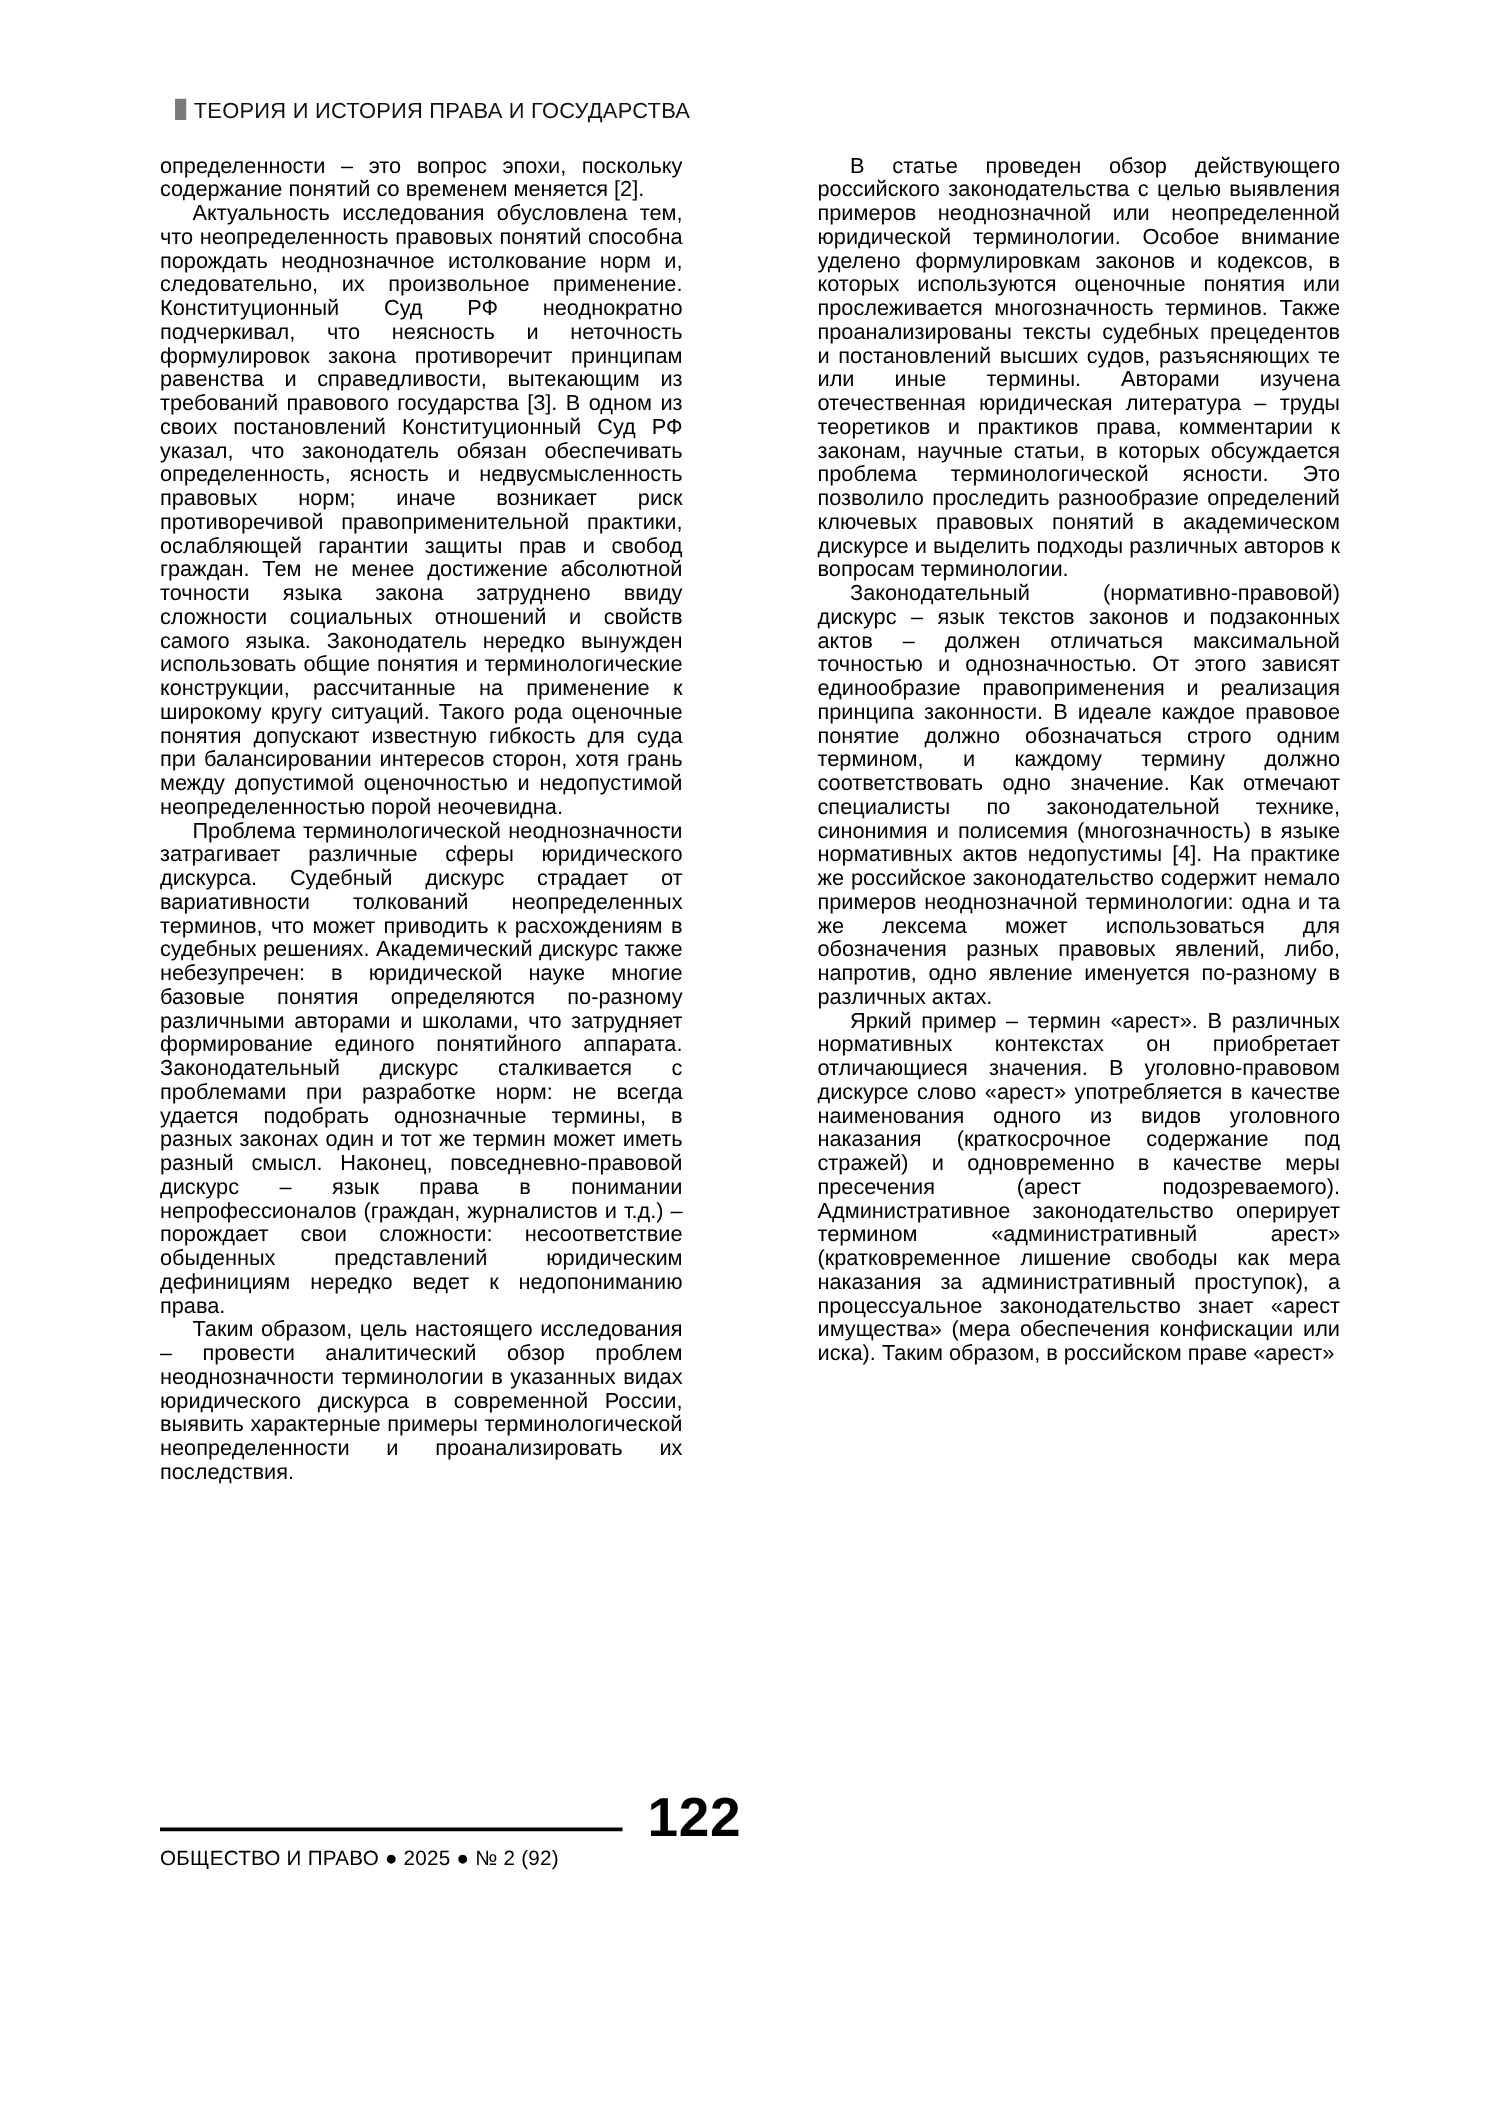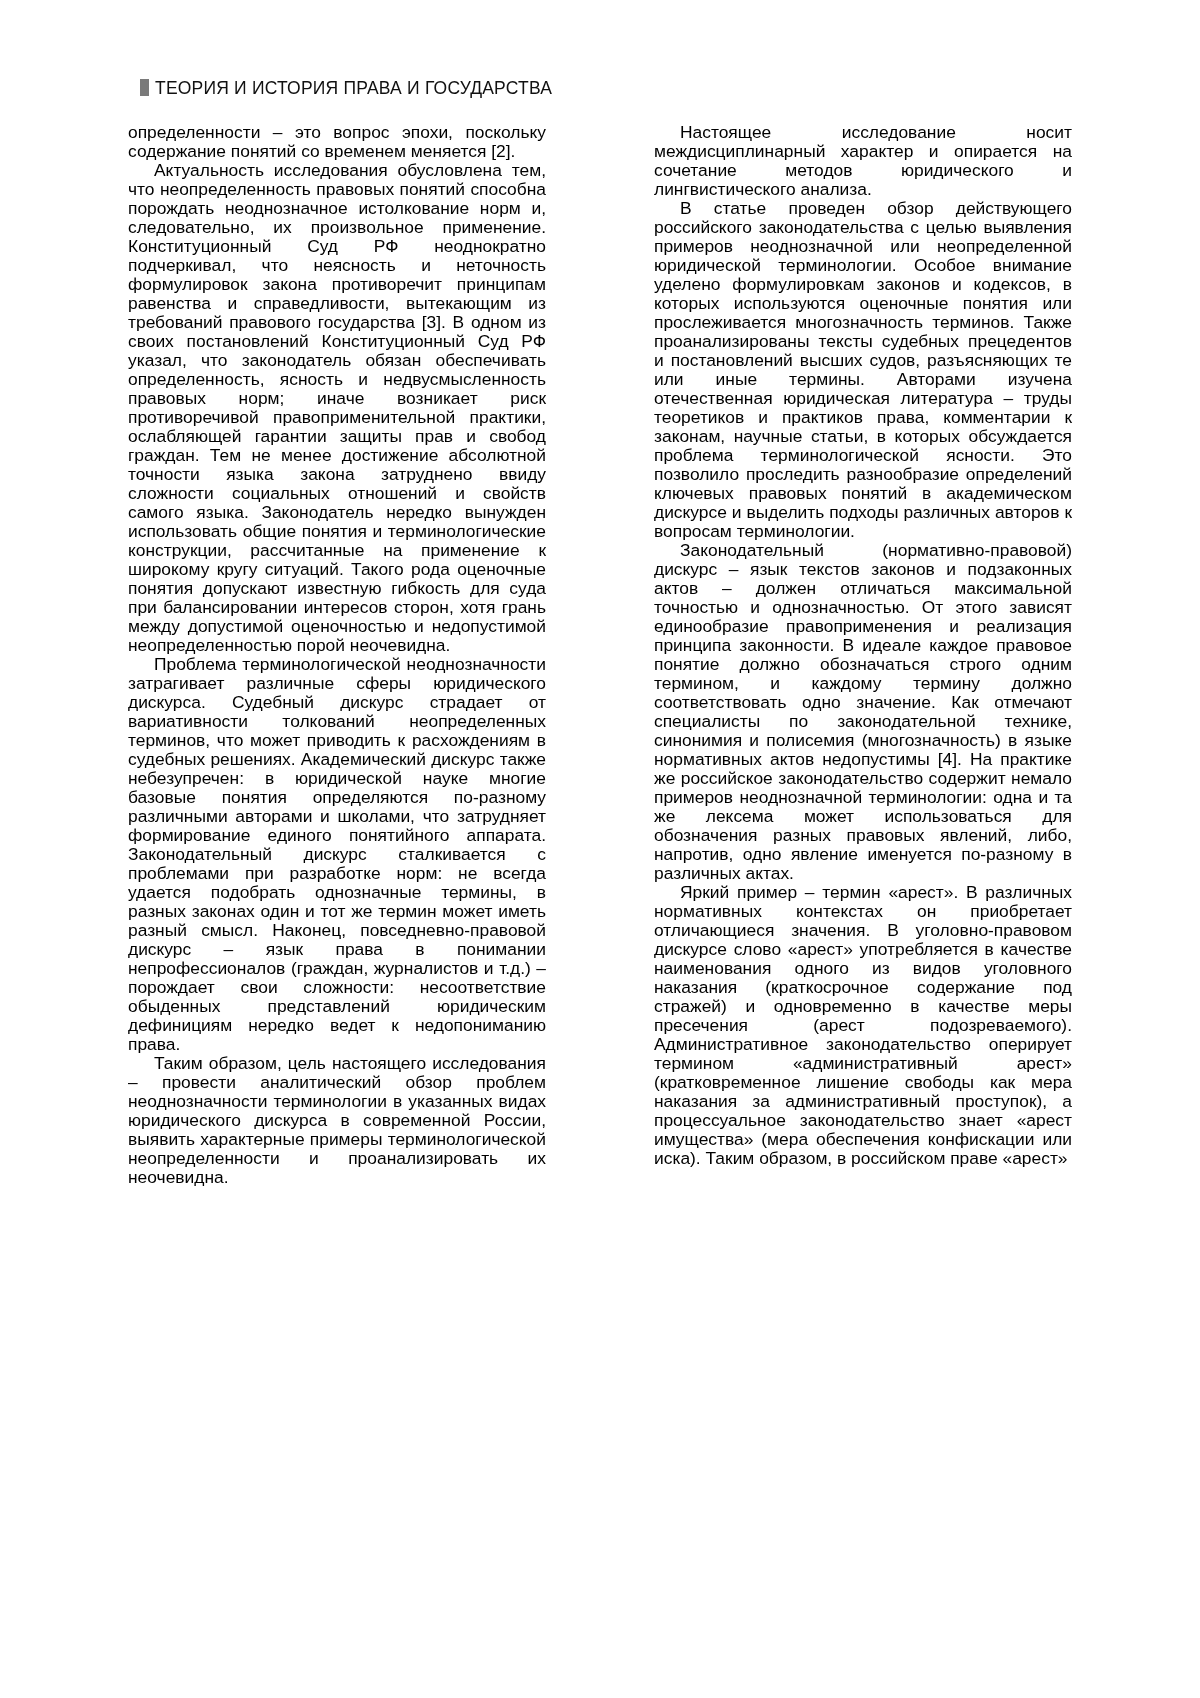--- a/index.html
+++ b/index.html
@@ -110,26 +110,30 @@
   <div class="running-head">
     <span class="rh-bar"></span><span class="rh-text">ТЕОРИЯ И ИСТОРИЯ ПРАВА И ГОСУДАРСТВА</span>
   </div>
 
   <div class="columns">
 
     <div class="col">
       <p>определенности – это вопрос эпохи, поскольку содержание понятий со временем меняется [2].</p>
       <p class="indent">Актуальность исследования обусловлена тем, что неопределенность правовых понятий способна порождать неоднозначное истолкование норм и, следовательно, их произвольное применение. Конституционный Суд РФ неоднократно подчеркивал, что неясность и неточность формулировок закона противоречит принципам равенства и справедливости, вытекающим из требований правового государства [3]. В одном из своих постановлений Конституционный Суд РФ указал, что законодатель обязан обеспечивать определенность, ясность и недвусмысленность правовых норм; иначе возникает риск противоречивой правоприменительной практики, ослабляющей гарантии защиты прав и свобод граждан. Тем не менее достижение абсолютной точности языка закона затруднено ввиду сложности социальных отношений и свойств самого языка. Законодатель нередко вынужден использовать общие понятия и терминологические конструкции, рассчитанные на применение к широкому кругу ситуаций. Такого рода оценочные понятия допускают известную гибкость для суда при балансировании интересов сторон, хотя грань между допустимой оценочностью и недопустимой неопределенностью порой неочевидна.</p>
       <p class="indent">Проблема терминологической неоднозначности затрагивает различные сферы юридического дискурса. Судебный дискурс страдает от вариативности толкований неопределенных терминов, что может приводить к расхождениям в судебных решениях. Академический дискурс также небезупречен: в юридической науке многие базовые понятия определяются по-разному различными авторами и школами, что затрудняет формирование единого понятийного аппарата. Законодательный дискурс сталкивается с проблемами при разработке норм: не всегда удается подобрать однозначные термины, в разных законах один и тот же термин может иметь разный смысл. Наконец, повседневно-правовой дискурс – язык права в понимании непрофессионалов (граждан, журналистов и т.д.) – порождает свои сложности: несоответствие обыденных представлений юридическим дефинициям нередко ведет к недопониманию права.</p>
-      <p class="indent">Таким образом, цель настоящего исследования – провести аналитический обзор проблем неоднозначности терминологии в указанных видах юридического дискурса в современной России, выявить характерные примеры терминологической неопределенности и проанализировать их неочевидна.</p>
+      <p class="indent">Таким образом, цель настоящего исследования – провести аналитический обзор проблем неоднозначности терминологии в указанных видах юридического дискурса в современной России, выявить характерные примеры терминологической неопределенности и проанализировать их последствия.</p>
     </div>
 
     <div class="col">
-      <p class="indent">Настоящее исследование носит междисциплинарный характер и опирается на сочетание методов юридического и лингвистического анализа.</p>
       <p class="indent">В статье проведен обзор действующего российского законодательства с целью выявления примеров неоднозначной или неопределенной юридической терминологии. Особое внимание уделено формулировкам законов и кодексов, в которых используются оценочные понятия или прослеживается многозначность терминов. Также проанализированы тексты судебных прецедентов и постановлений высших судов, разъясняющих те или иные термины. Авторами изучена отечественная юридическая литература – труды теоретиков и практиков права, комментарии к законам, научные статьи, в которых обсуждается проблема терминологической ясности. Это позволило проследить разнообразие определений ключевых правовых понятий в академическом дискурсе и выделить подходы различных авторов к вопросам терминологии.</p>
       <p class="indent">Законодательный (нормативно-правовой) дискурс – язык текстов законов и подзаконных актов – должен отличаться максимальной точностью и однозначностью. От этого зависят единообразие правоприменения и реализация принципа законности. В идеале каждое правовое понятие должно обозначаться строго одним термином, и каждому термину должно соответствовать одно значение. Как отмечают специалисты по законодательной технике, синонимия и полисемия (многозначность) в языке нормативных актов недопустимы [4]. На практике же российское законодательство содержит немало примеров неоднозначной терминологии: одна и та же лексема может использоваться для обозначения разных правовых явлений, либо, напротив, одно явление именуется по-разному в различных актах.</p>
       <p class="indent">Яркий пример – термин «арест». В различных нормативных контекстах он приобретает отличающиеся значения. В уголовно-правовом дискурсе слово «арест» употребляется в качестве наименования одного из видов уголовного наказания (краткосрочное содержание под стражей) и одновременно в качестве меры пресечения (арест подозреваемого). Административное законодательство оперирует термином «административный арест» (кратковременное лишение свободы как мера наказания за административный проступок), а процессуальное законодательство знает «арест имущества» (мера обеспечения конфискации или иска). Таким образом, в российском праве «арест»</p>
     </div>
 
   </div>
 
+  <div class="footer">
+    <div class="footer-rule"></div>
+    <div class="page-number">122</div>
+    <div class="footer-line">ОБЩЕСТВО И ПРАВО  ●  2025  ●  № 2 (92)</div>
+  </div>
 
 </div>
 
 </body></html>

